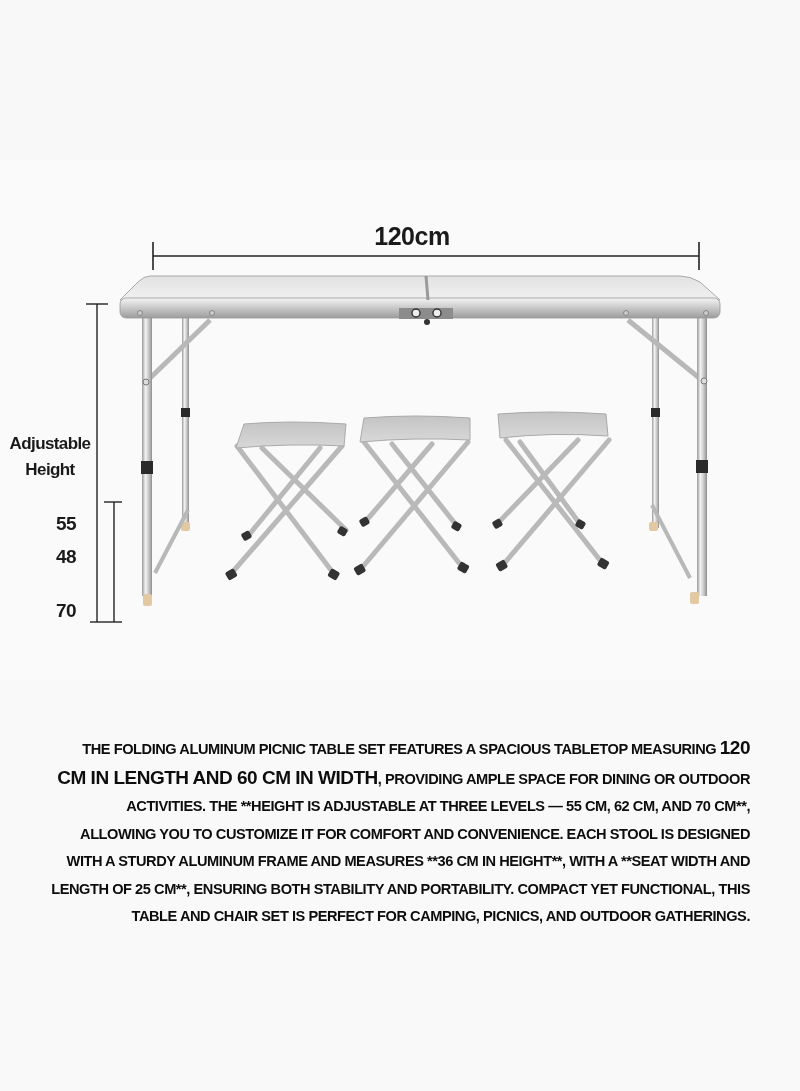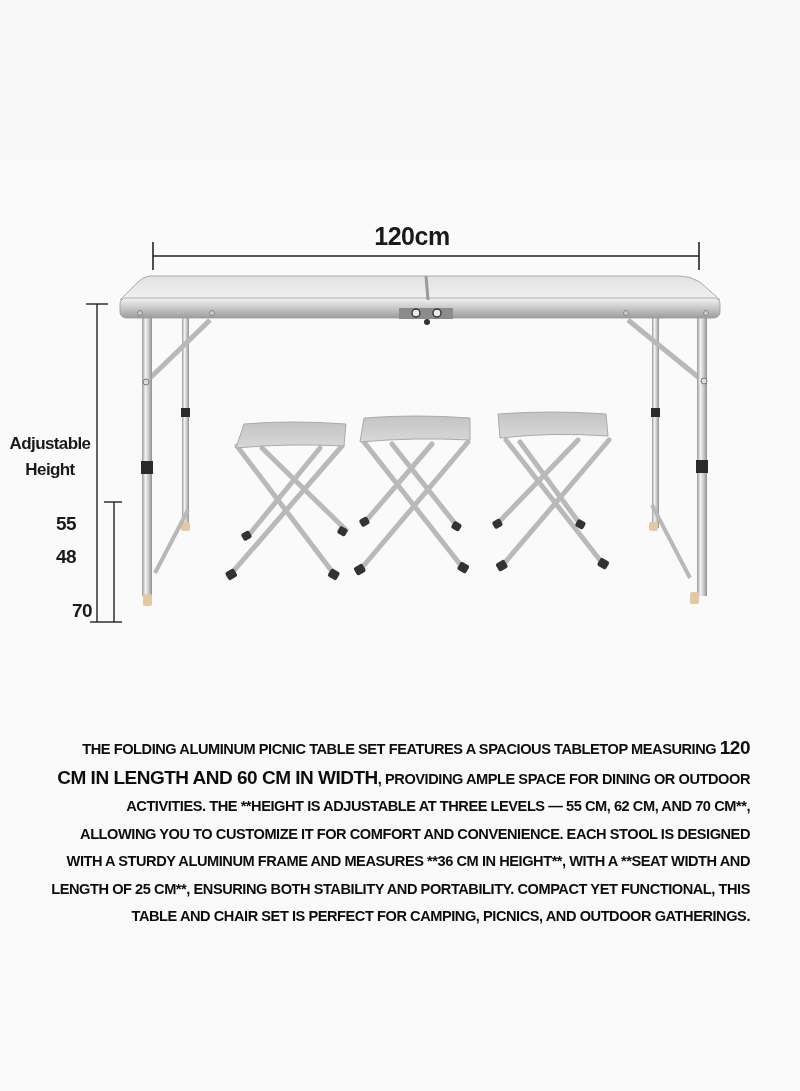--- a/index.html
+++ b/index.html
@@ -151,15 +151,15 @@
 
 <div class="dim-label len-label">120cm</div>
 
 <div class="dim-label adj-label">
   <div>Adjustable</div>
   <div>Height</div>
 </div>
 
 <div class="dim-label h-val" style="top:477px;margin-top:36px;">55</div>
 <div class="dim-label h-val" style="top:546px;">48</div>
-<div class="dim-label h-val" style="top:600px;margin-left:16px;">70</div>
+<div class="dim-label h-val" style="top:600px;">70</div>
 
 <div class="desc"><span>The folding aluminum picnic table set features a spacious tabletop measuring </span><span class="big">120 cm in length and 60 cm in width</span><span>, providing ample space for dining or outdoor activities. The **height is adjustable at three levels — 55 cm, 62 cm, and 70 cm**, allowing you to customize it for comfort and convenience. Each stool is designed with a sturdy aluminum frame and measures **36 cm in height**, with a **seat width and length of 25 cm**, ensuring both stability and portability. Compact yet functional, this table and chair set is perfect for camping, picnics, and outdoor gatherings.</span></div>
 
 </body></html>

